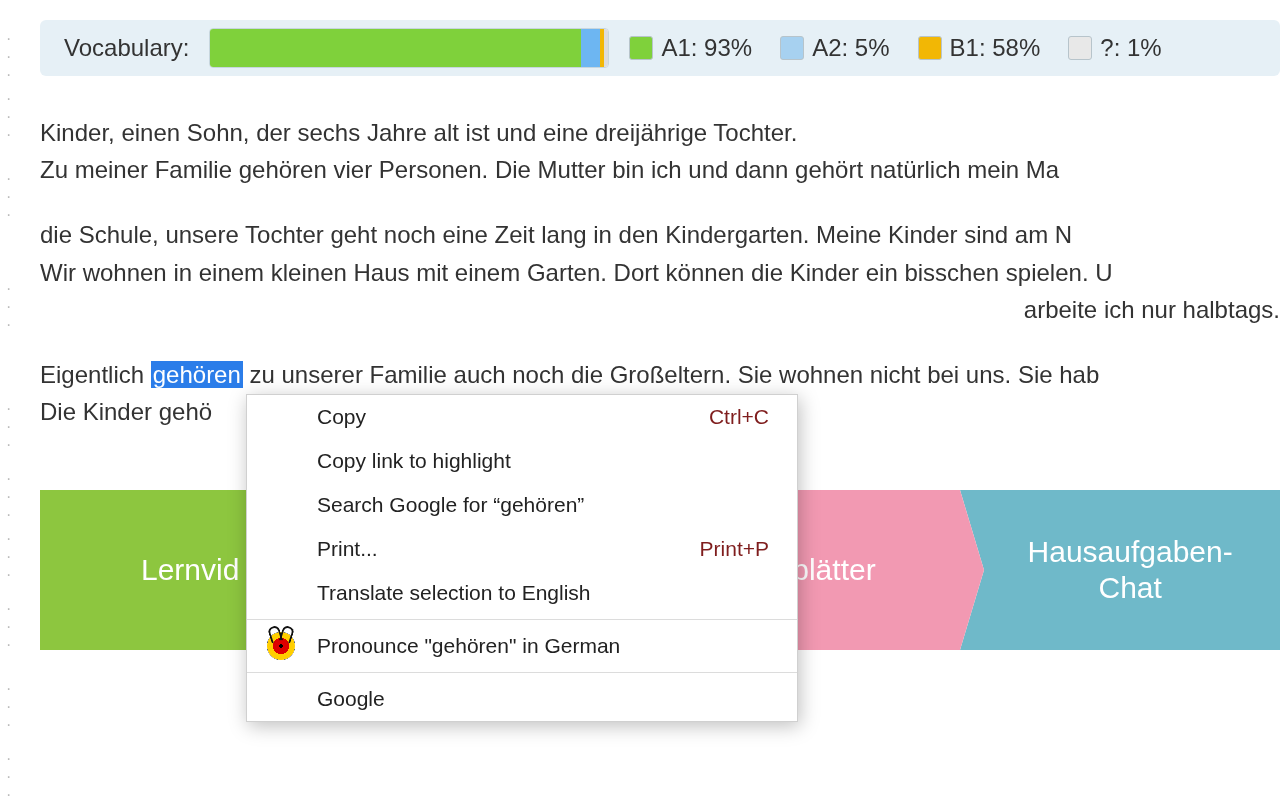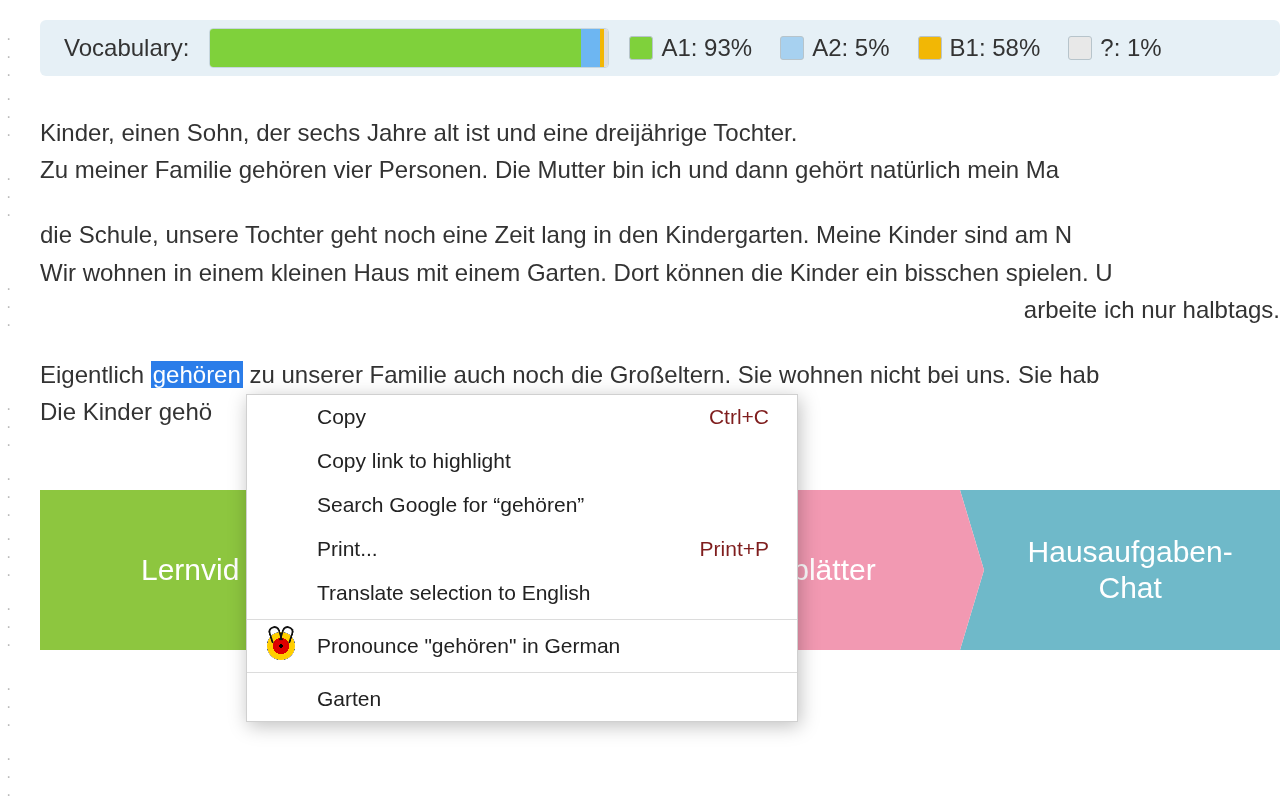--- a/index.html
+++ b/index.html
@@ -268,15 +268,15 @@
   <div class="cm-item">
     <span>Translate selection to English</span>
   </div>
   <div class="cm-sep"></div>
   <div class="cm-item">
     <span class="cm-icon"></span>
     <span>Pronounce "gehören" in German</span>
   </div>
   <div class="cm-sep"></div>
   <div class="cm-item">
-    <span>Garten</span>
+    <span>Google</span>
   </div>
 </div>
 
 </body></html>

